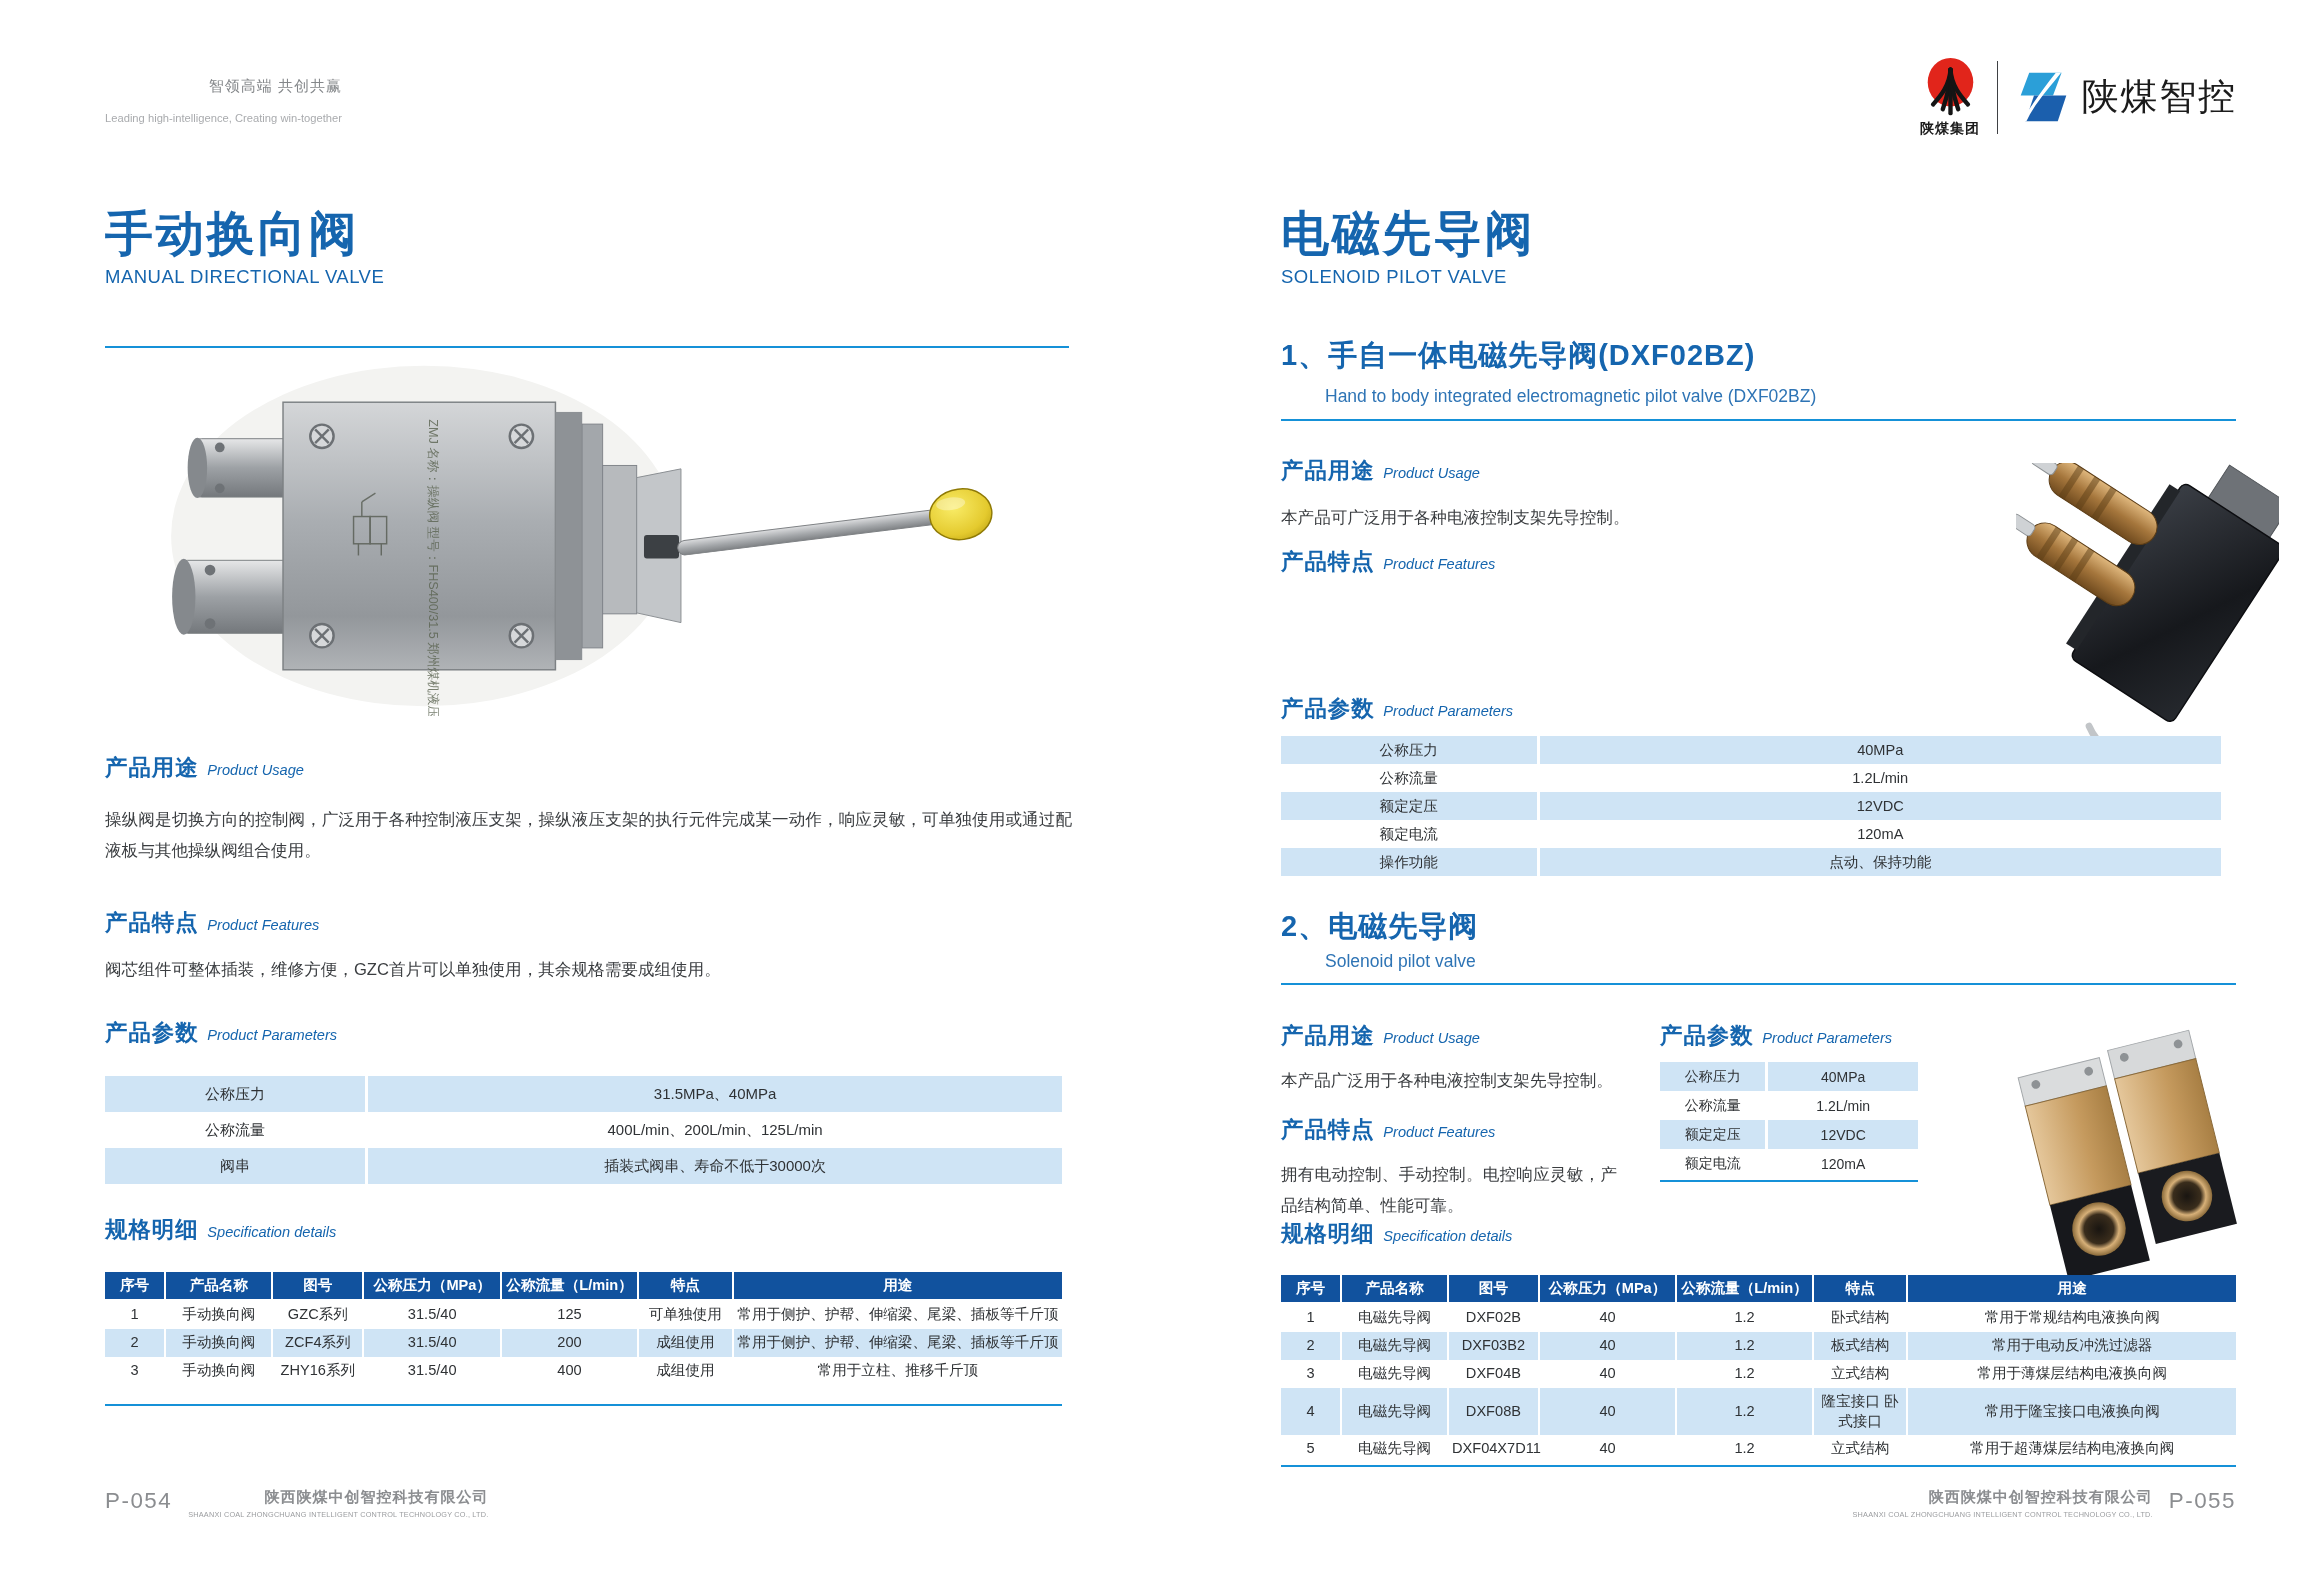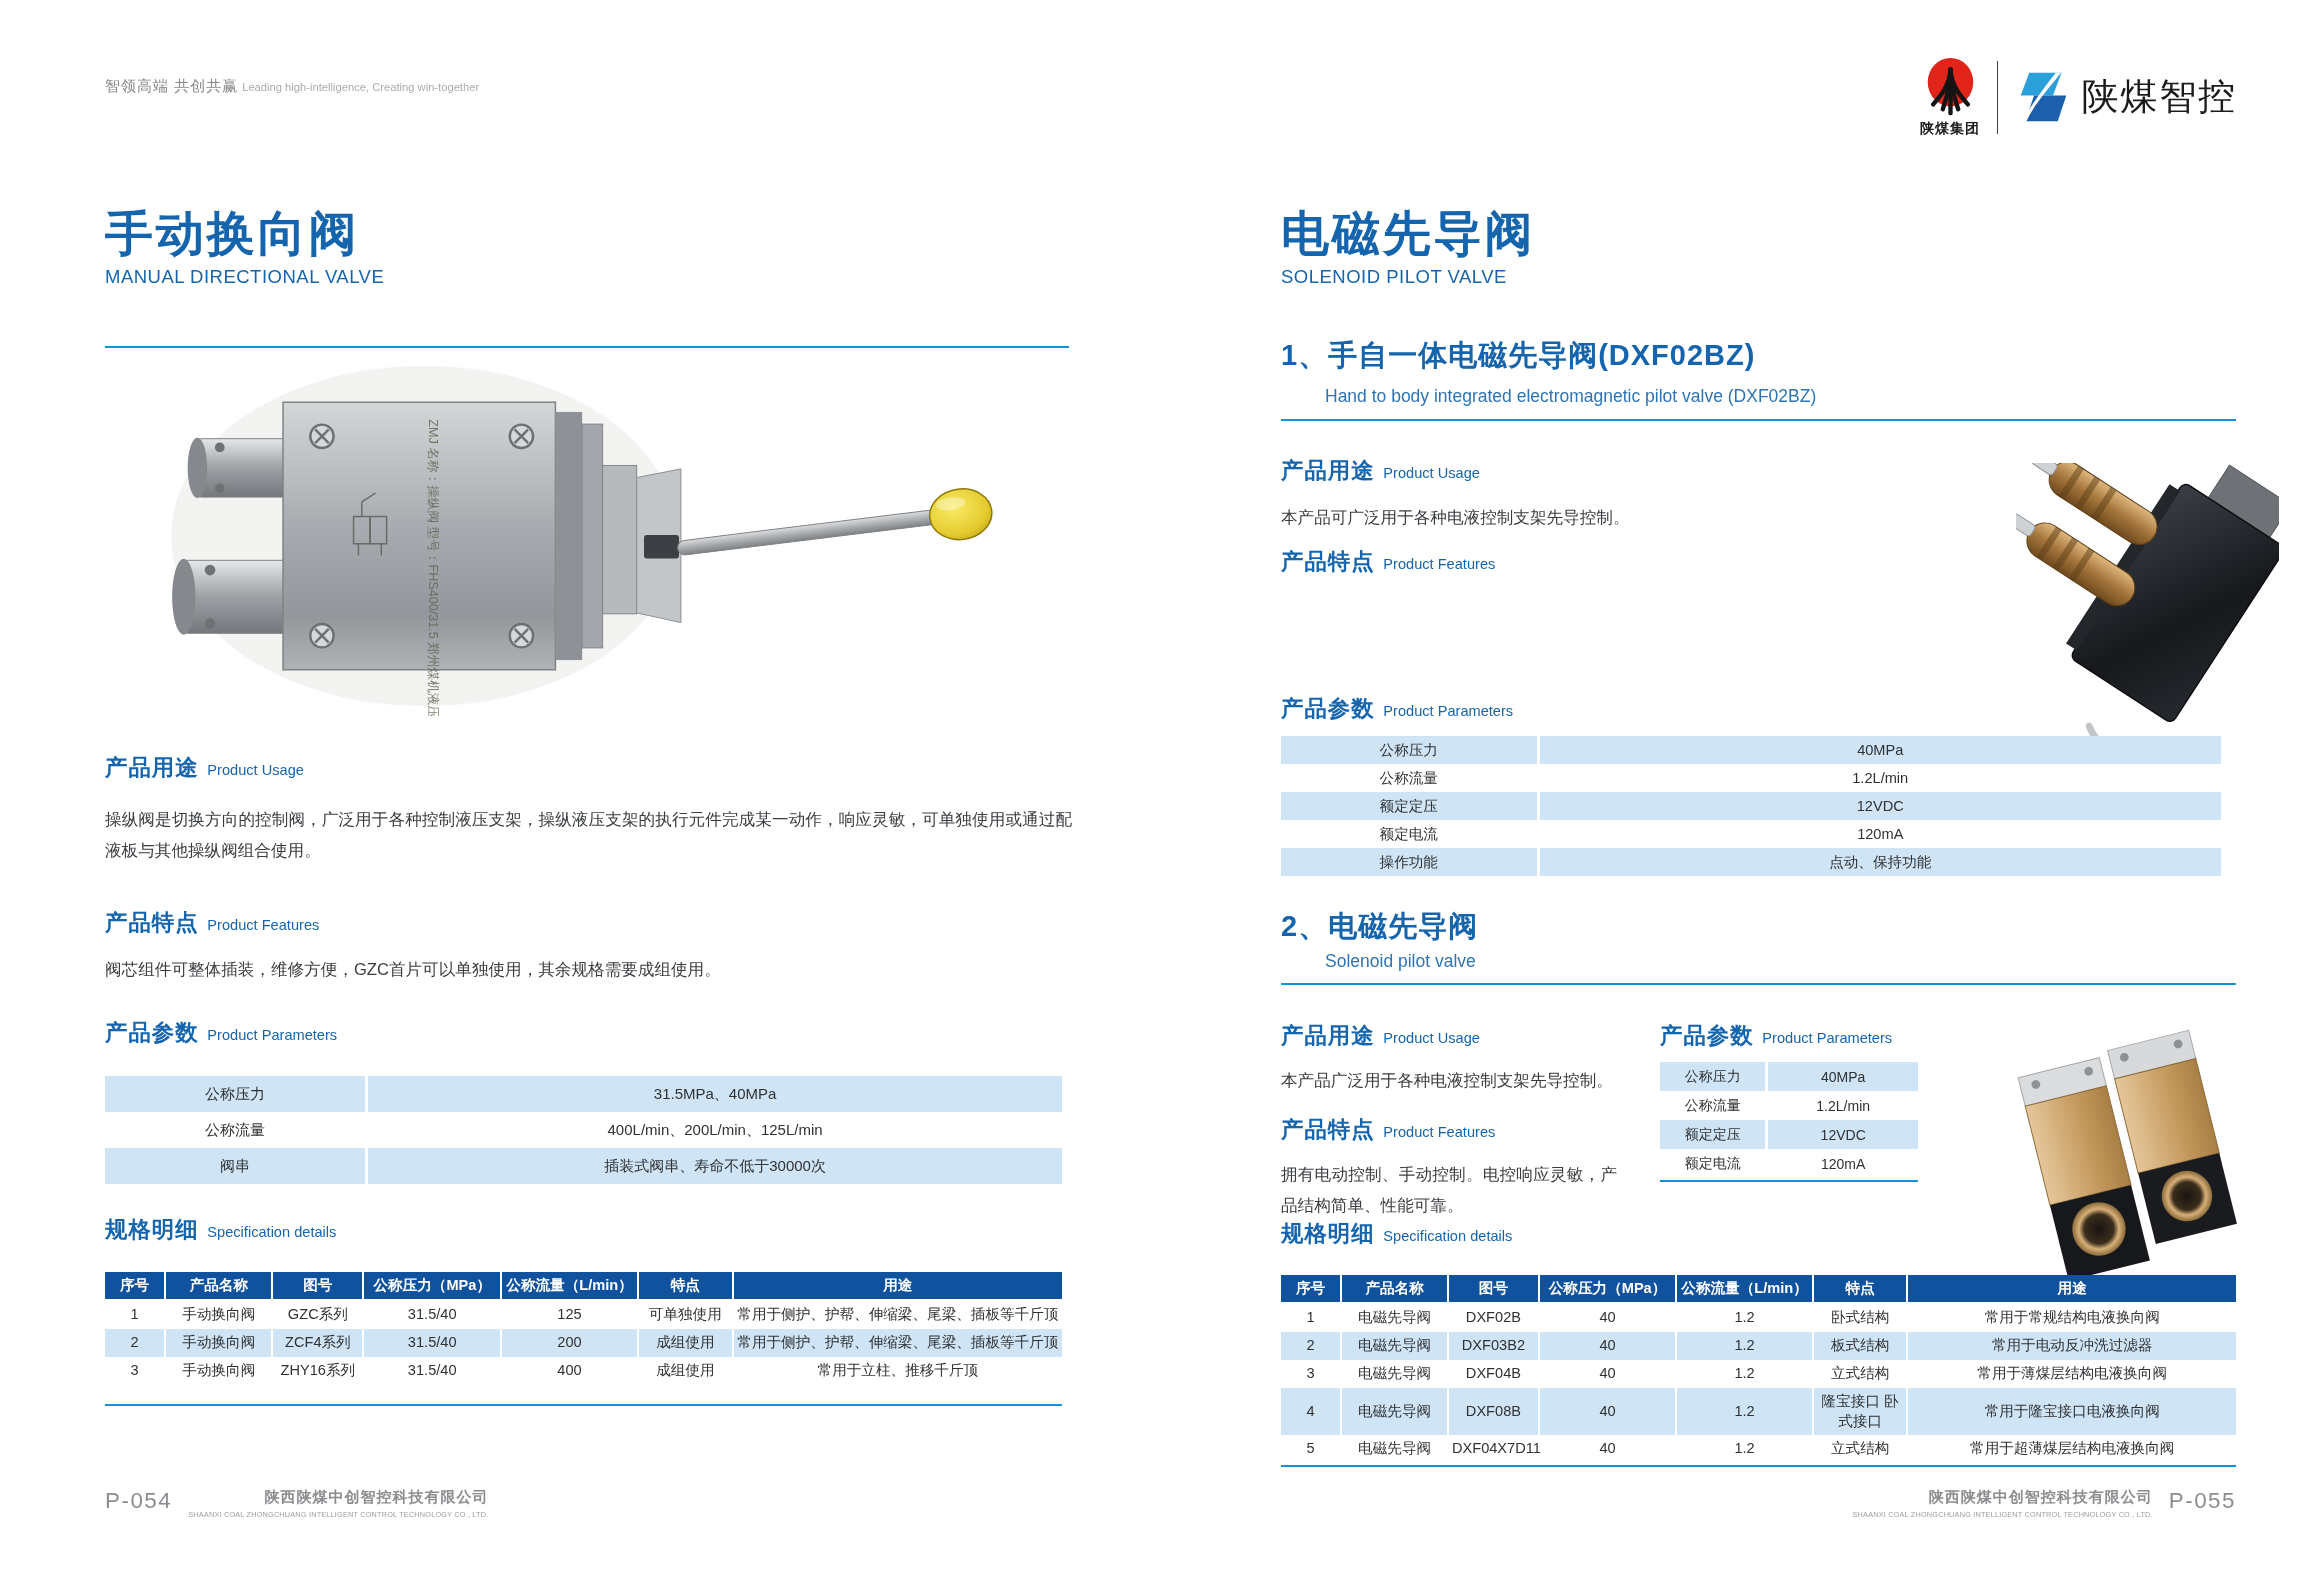--- a/index.html
+++ b/index.html
@@ -5,40 +5,40 @@
   :root{
     --heading:#1565ae; --line:#1591d8; --thead:#11529e; --row:#cfe4f5;
     --text:#3a3d40; --gray:#8f9194;
   }
   *{margin:0;padding:0;box-sizing:border-box;}
   html,body{background:#ffffff;}
   body{font-family:"Liberation Sans","DejaVu Sans",sans-serif;}
   #page{position:relative;width:2319px;height:1574px;background:#fff;overflow:hidden;}
 
   
-  .slogan{position:absolute;left:105px;top:77px;display:flex;align-items:center;gap:4px;}
+  .slogan{position:absolute;left:105px;top:77px;display:flex;align-items:flex-end;gap:16px;flex-direction:column;}
   .slogan .zh{font-size:15px;color:#84878a;font-weight:500;letter-spacing:1px;}
   .slogan .en{font-size:11.2px;color:#a9abae;}
   .brand{position:absolute;right:82px;top:57px;display:flex;align-items:center;gap:16.6px;}
   .emblem{display:flex;flex-direction:column;align-items:center;}
   .emblem .txt{font-size:14px;font-weight:bold;color:#1c1c1c;margin-top:1.9px;letter-spacing:1px;}
   .brand .divider{width:1.5px;height:73px;background:#3f4144;}
   .brand .zwrap{display:flex;align-items:center;gap:9.7px;}
   .brand .name{font-size:37px;font-weight:normal;color:#1b1b1b;letter-spacing:1.9px;}
 
   
   .page-title{position:absolute;width:964px;}
   .page-title h1{font-size:48px;font-weight:bold;color:var(--heading);letter-spacing:2.9px;}
   .page-title .sub{font-size:18.5px;color:var(--heading);margin-top:0;letter-spacing:0.5px;}
   .rule{position:absolute;height:1.9px;background:var(--line);}
 
   
   .sec-h{position:absolute;display:flex;align-items:baseline;gap:8.8px;white-space:nowrap;}
   .sec-h .zh{font-size:22.4px;font-weight:bold;color:var(--heading);letter-spacing:1px;}
-  .sec-h .en{font-size:14.6px;color:var(--heading);}
+  .sec-h .en{font-size:14.6px;color:var(--heading);font-style:italic;}
   .body-text{position:absolute;font-size:16.6px;color:var(--text);line-height:1.85;text-align:justify;}
 
   .num-h{position:absolute;font-size:29px;font-weight:bold;color:var(--heading);letter-spacing:1px;}
   .num-sub{position:absolute;font-size:17.5px;color:#2e74b5;}
 
   
   table{border-collapse:separate;border-spacing:0;table-layout:fixed;}
   .param-table{position:absolute;}
   .param-table td{font-size:15px;color:#2f3235;text-align:center;vertical-align:middle;background:#fff;}
   .param-table tr:nth-child(odd) td{background:var(--row);}

